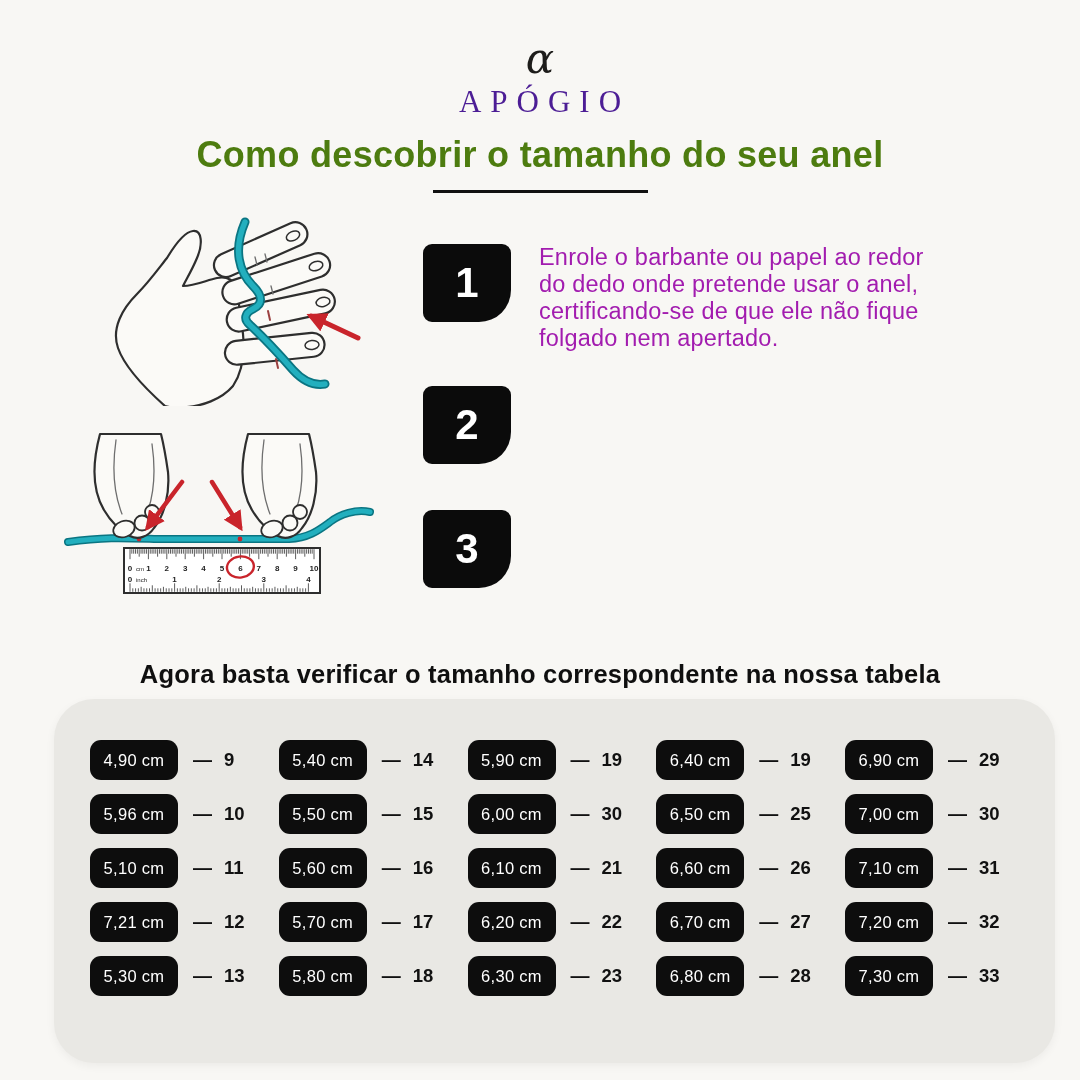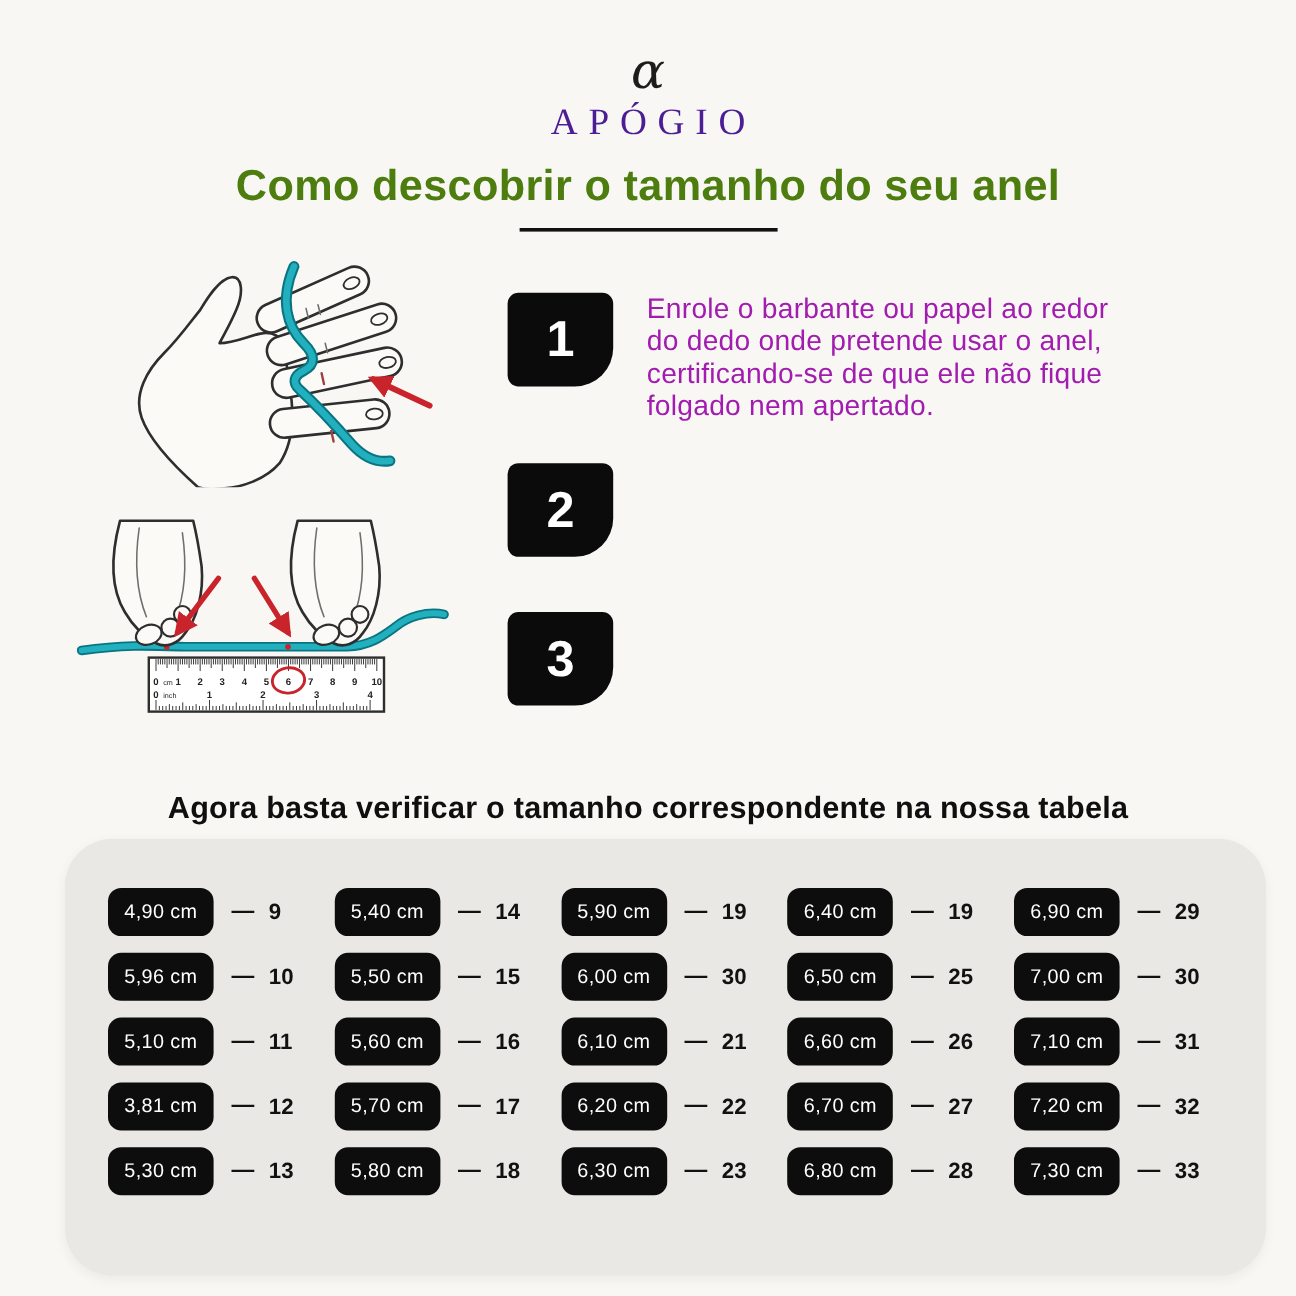--- a/index.html
+++ b/index.html
@@ -374,21 +374,21 @@
           <span class="cm-badge">5,96 cm</span>
           <span class="size-sep">—</span>
           <span class="size-num">10</span>
         </div>
         <div class="size-row">
           <span class="cm-badge">5,10 cm</span>
           <span class="size-sep">—</span>
           <span class="size-num">11</span>
         </div>
         <div class="size-row">
-          <span class="cm-badge">3,81 cm</span>
+          <span class="cm-badge">7,21 cm</span>
           <span class="size-sep">—</span>
           <span class="size-num">12</span>
         </div>
         <div class="size-row">
           <span class="cm-badge">5,30 cm</span>
           <span class="size-sep">—</span>
           <span class="size-num">13</span>
         </div>
       </div>
       <div class="size-column">

